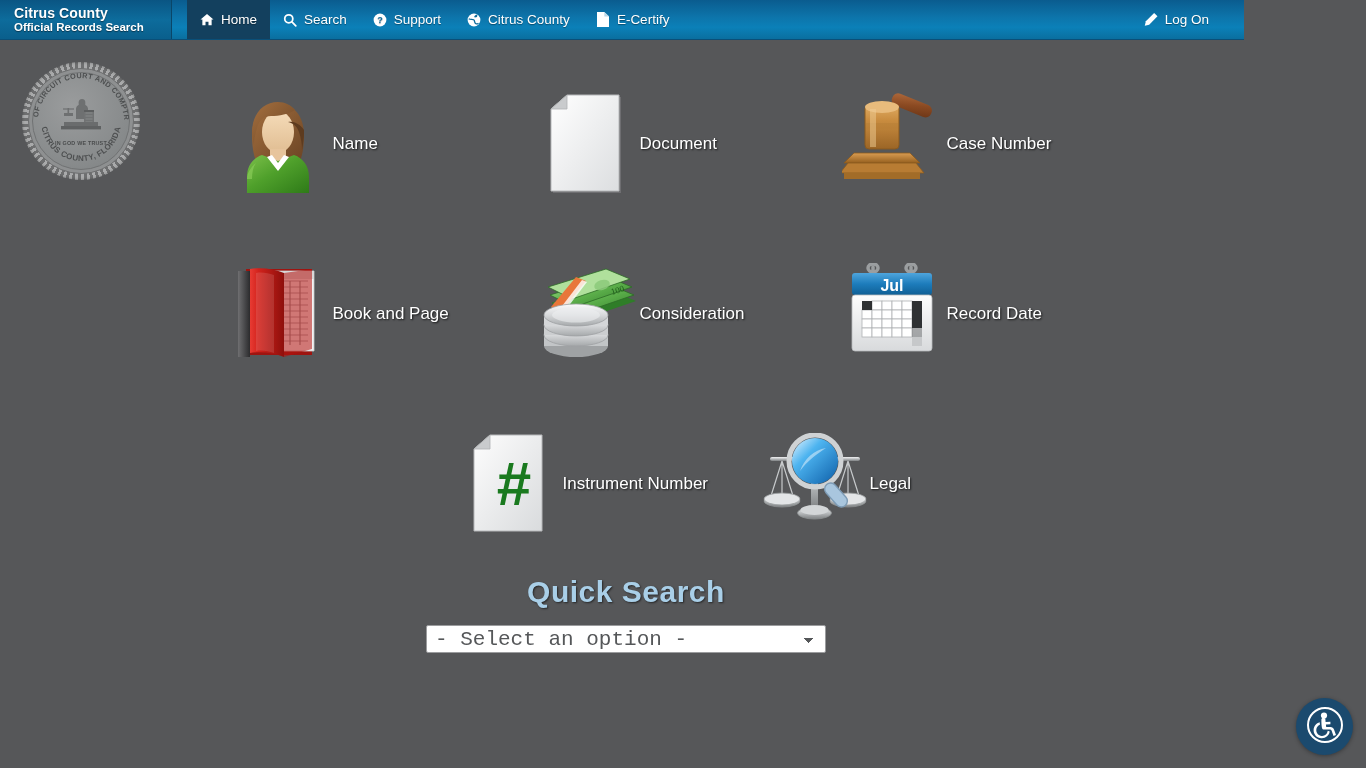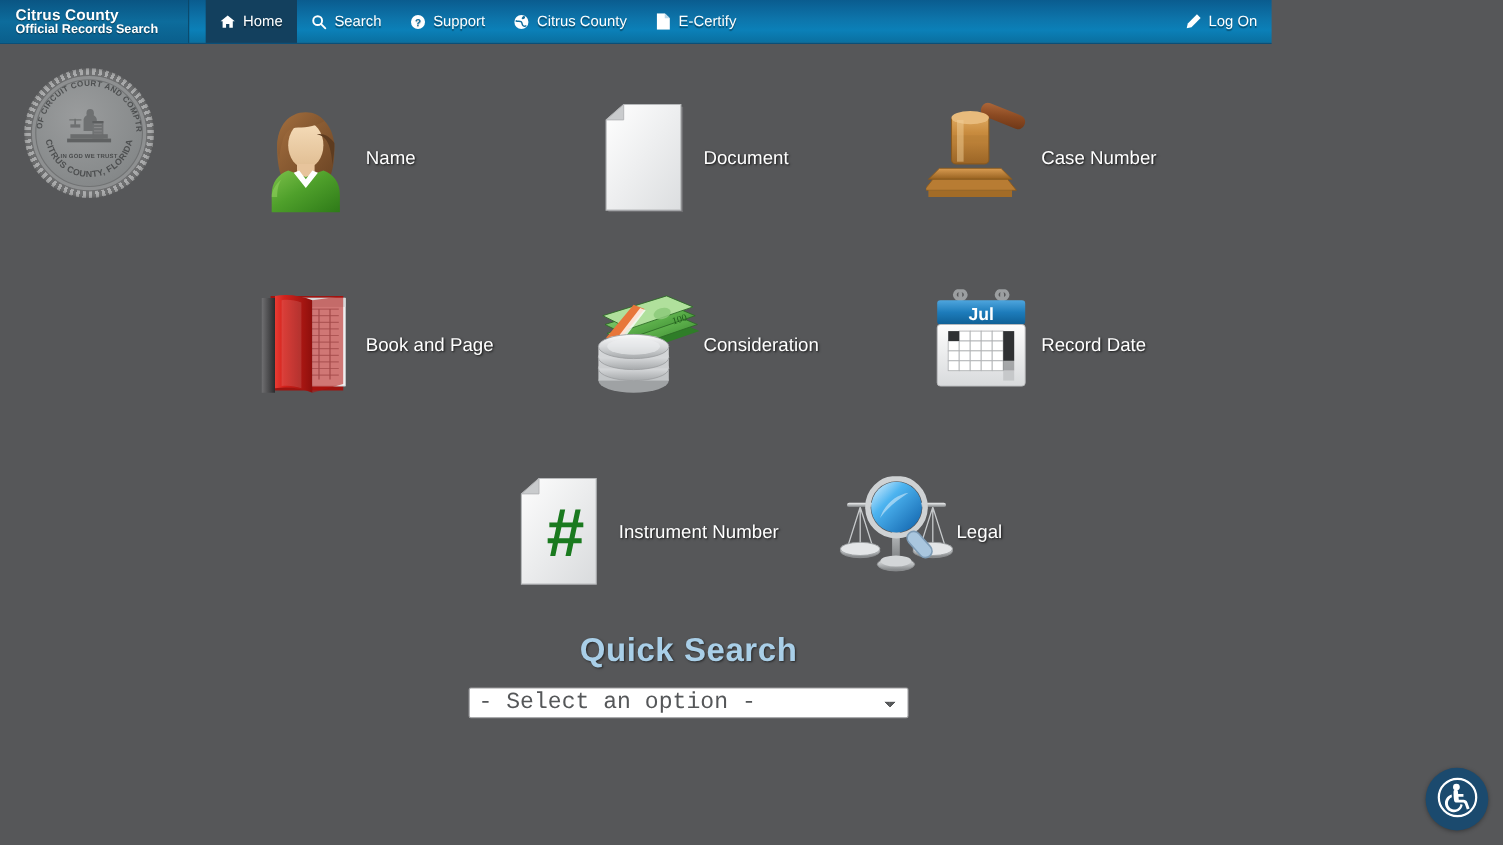--- a/index.html
+++ b/index.html
@@ -13,21 +13,21 @@
   body {
     background: #565759;
     font-family: "Liberation Sans", sans-serif;
     -webkit-font-smoothing: antialiased;
   }
 
   
   .navbar {
     position: relative;
     height: 40px;
-    width: 1156px;
+    width: 1244px;
     background: linear-gradient(180deg, #0a5c8f 0%, #0d75ab 45%, #0b80b8 70%, #0a6f9f 100%);
     display: flex;
     align-items: stretch;
     border-bottom: 1px solid #0a4f78;
   }
 
   .brand {
     width: 172px;
     height: 100%;
     display: flex;
@@ -73,20 +73,21 @@
   }
   .nav-item.active {
     background: #13405e;
   }
 
   .nav-spacer { flex: 1; }
 
   .nav-right {
     display: flex;
     align-items: stretch;
+    padding-right: 22px;
   }
 
   .nico {
     display: inline-flex;
     align-items: center;
     justify-content: center;
     width: 14px;
     height: 14px;
     flex: 0 0 auto;
   }

